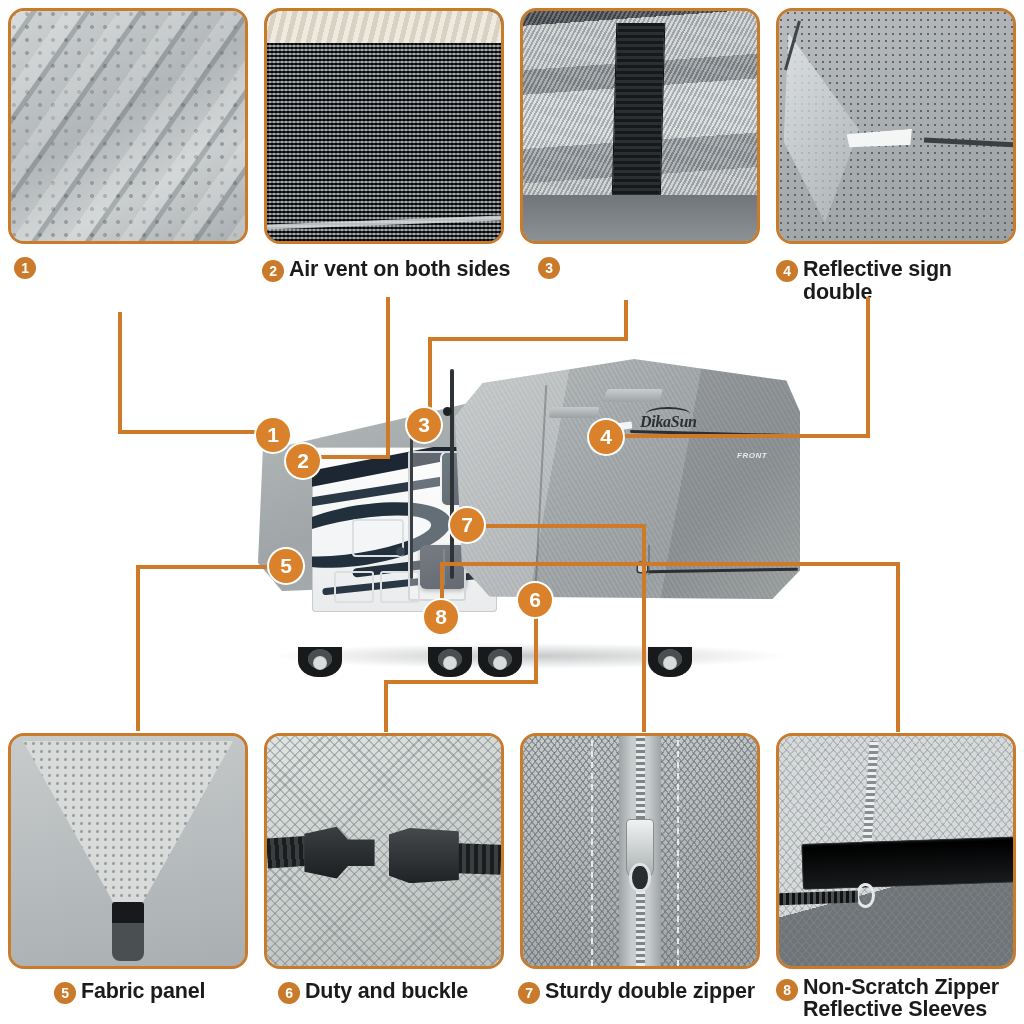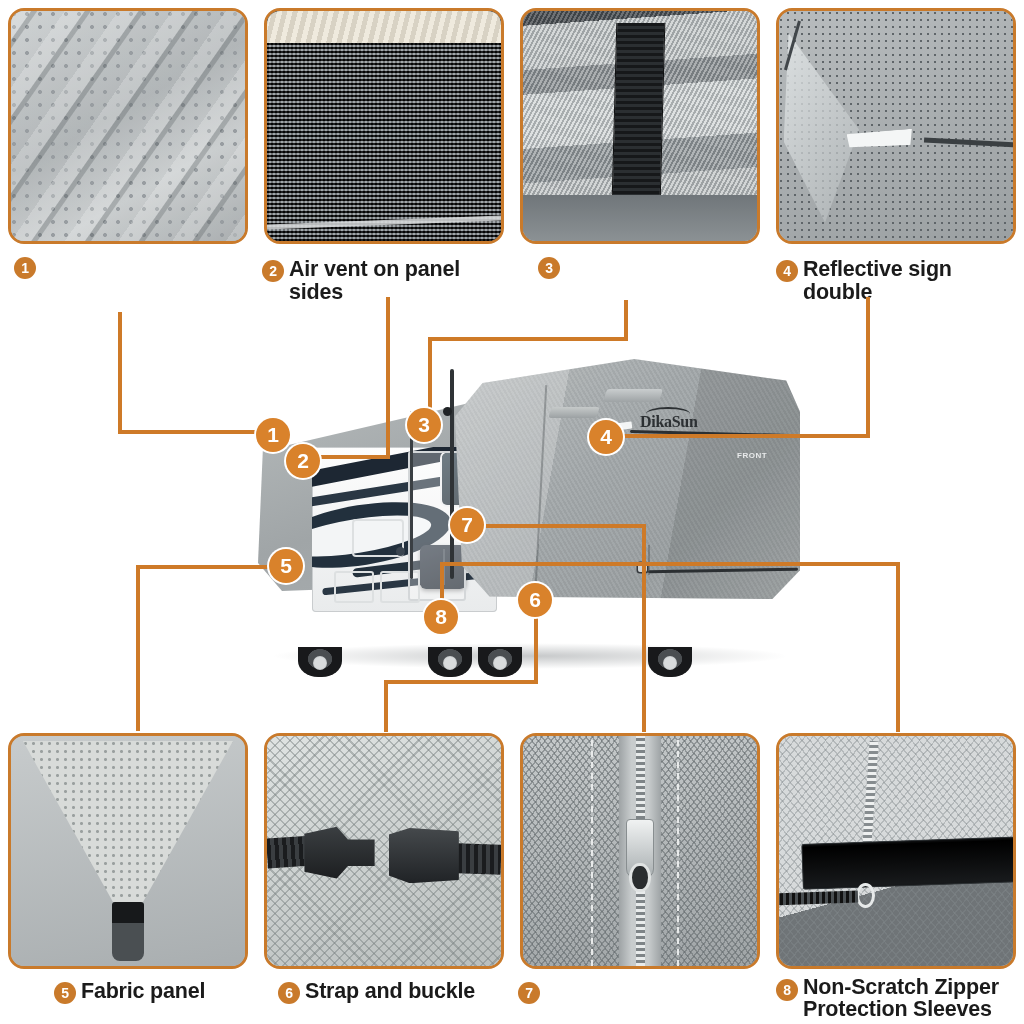--- a/index.html
+++ b/index.html
@@ -216,21 +216,21 @@
     font-size: 21px; font-weight: bold;
     display:flex; align-items:center; justify-content:center;
     z-index: 40;
     box-shadow: 0 0 0 2px #ffffff;
   }
 
   
   .conn { position:absolute; background:#CE7A28; z-index: 30; }
 
   
-  #rv { position:absolute; left:250px; top:355px; width:560px; height:320px; z-index:10; }
+  #rv { position:absolute; left:250px; top:355px; width:560px; height:320px; z-index:10;font-style:italic; }
   .rv-shadow {
     position:absolute; left:20px; bottom:6px; width:520px; height:26px;
     background: radial-gradient(ellipse at center, rgba(120,125,128,.42), rgba(255,255,255,0) 70%);
   }
   .cover-front {
     position:absolute; left:205px; top:4px; width:345px; height:240px;
     background: linear-gradient(135deg,#b9bdbe 0%, #a3a8aa 42%, #9aa0a2 70%, #aeb3b4 100%);
     clip-path: polygon(8% 10%, 52% 0%, 96% 9%, 100% 22%, 100% 88%, 92% 100%, 10% 99%, 2% 86%, 0% 24%);
     border-radius: 26px;
   }
@@ -347,21 +347,21 @@
       <div class="reflect-zip2"></div>
     </div>
   </div>
 
   <div class="caption" style="left:14px; top:255px; width:240px;">
     <span class="badge">1</span>
   </div>
 
   <div class="caption" style="left:262px; top:258px; width:250px;">
     <span class="badge">2</span>
-    <span class="cap-text">Air vent on panel sides</span>
+    <span class="cap-text">Air vent on both sides</span>
   </div>
 
   <div class="caption" style="left:538px; top:255px; width:230px;">
     <span class="badge">3</span>
   </div>
 
   <div class="caption" style="left:776px; top:258px; width:250px;">
     <span class="badge">4</span>
     <span class="cap-text">Reflective sign double</span>
   </div>
@@ -494,26 +494,27 @@
     </div>
   </div>
 
   <div class="caption" style="left:54px; top:980px;">
     <span class="badge">5</span>
     <span class="cap-text">Fabric panel</span>
   </div>
 
   <div class="caption" style="left:278px; top:980px;">
     <span class="badge">6</span>
-    <span class="cap-text">Strap and buckle</span>
+    <span class="cap-text">Duty and buckle</span>
   </div>
 
   <div class="caption" style="left:518px; top:980px;">
     <span class="badge">7</span>
+    <span class="cap-text">Sturdy double zipper</span>
   </div>
 
   <div class="caption" style="left:776px; top:977px; width:248px; line-height:1.02;">
     <span class="badge">8</span>
     <span class="cap-text">Non-Scratch Zipper
-Protection Sleeves</span>
+Reflective Sleeves</span>
   </div>
 
 </div>
 
 </body></html>

